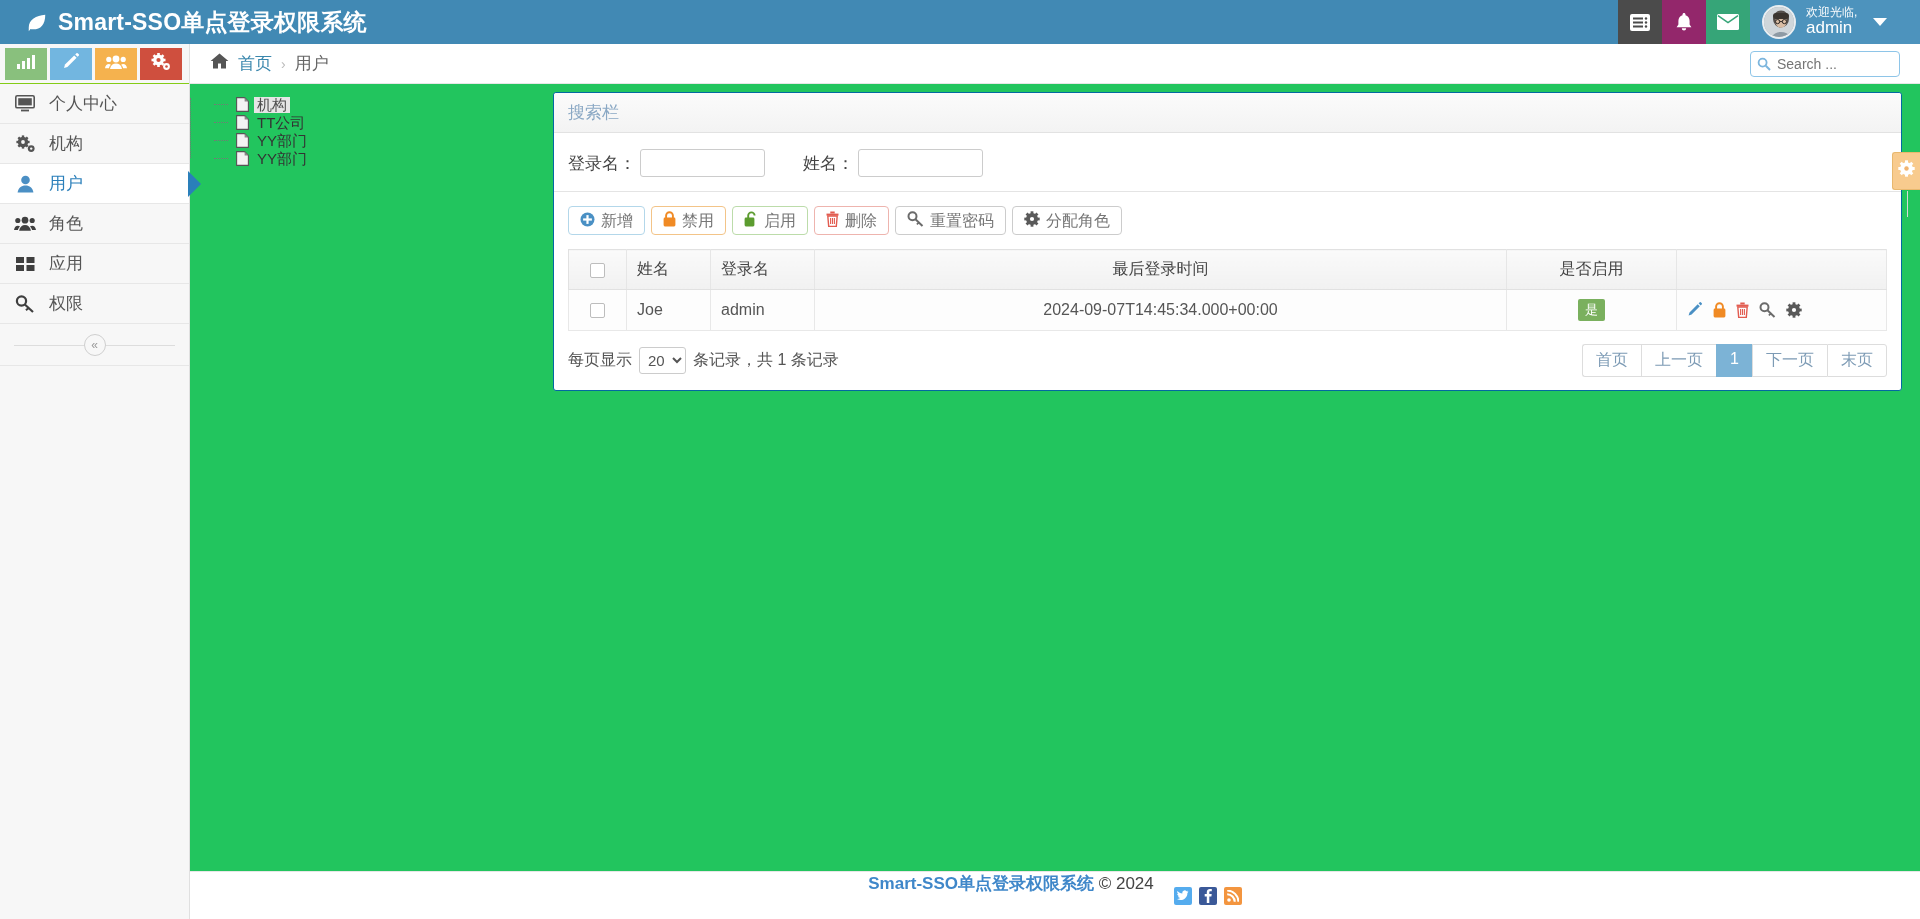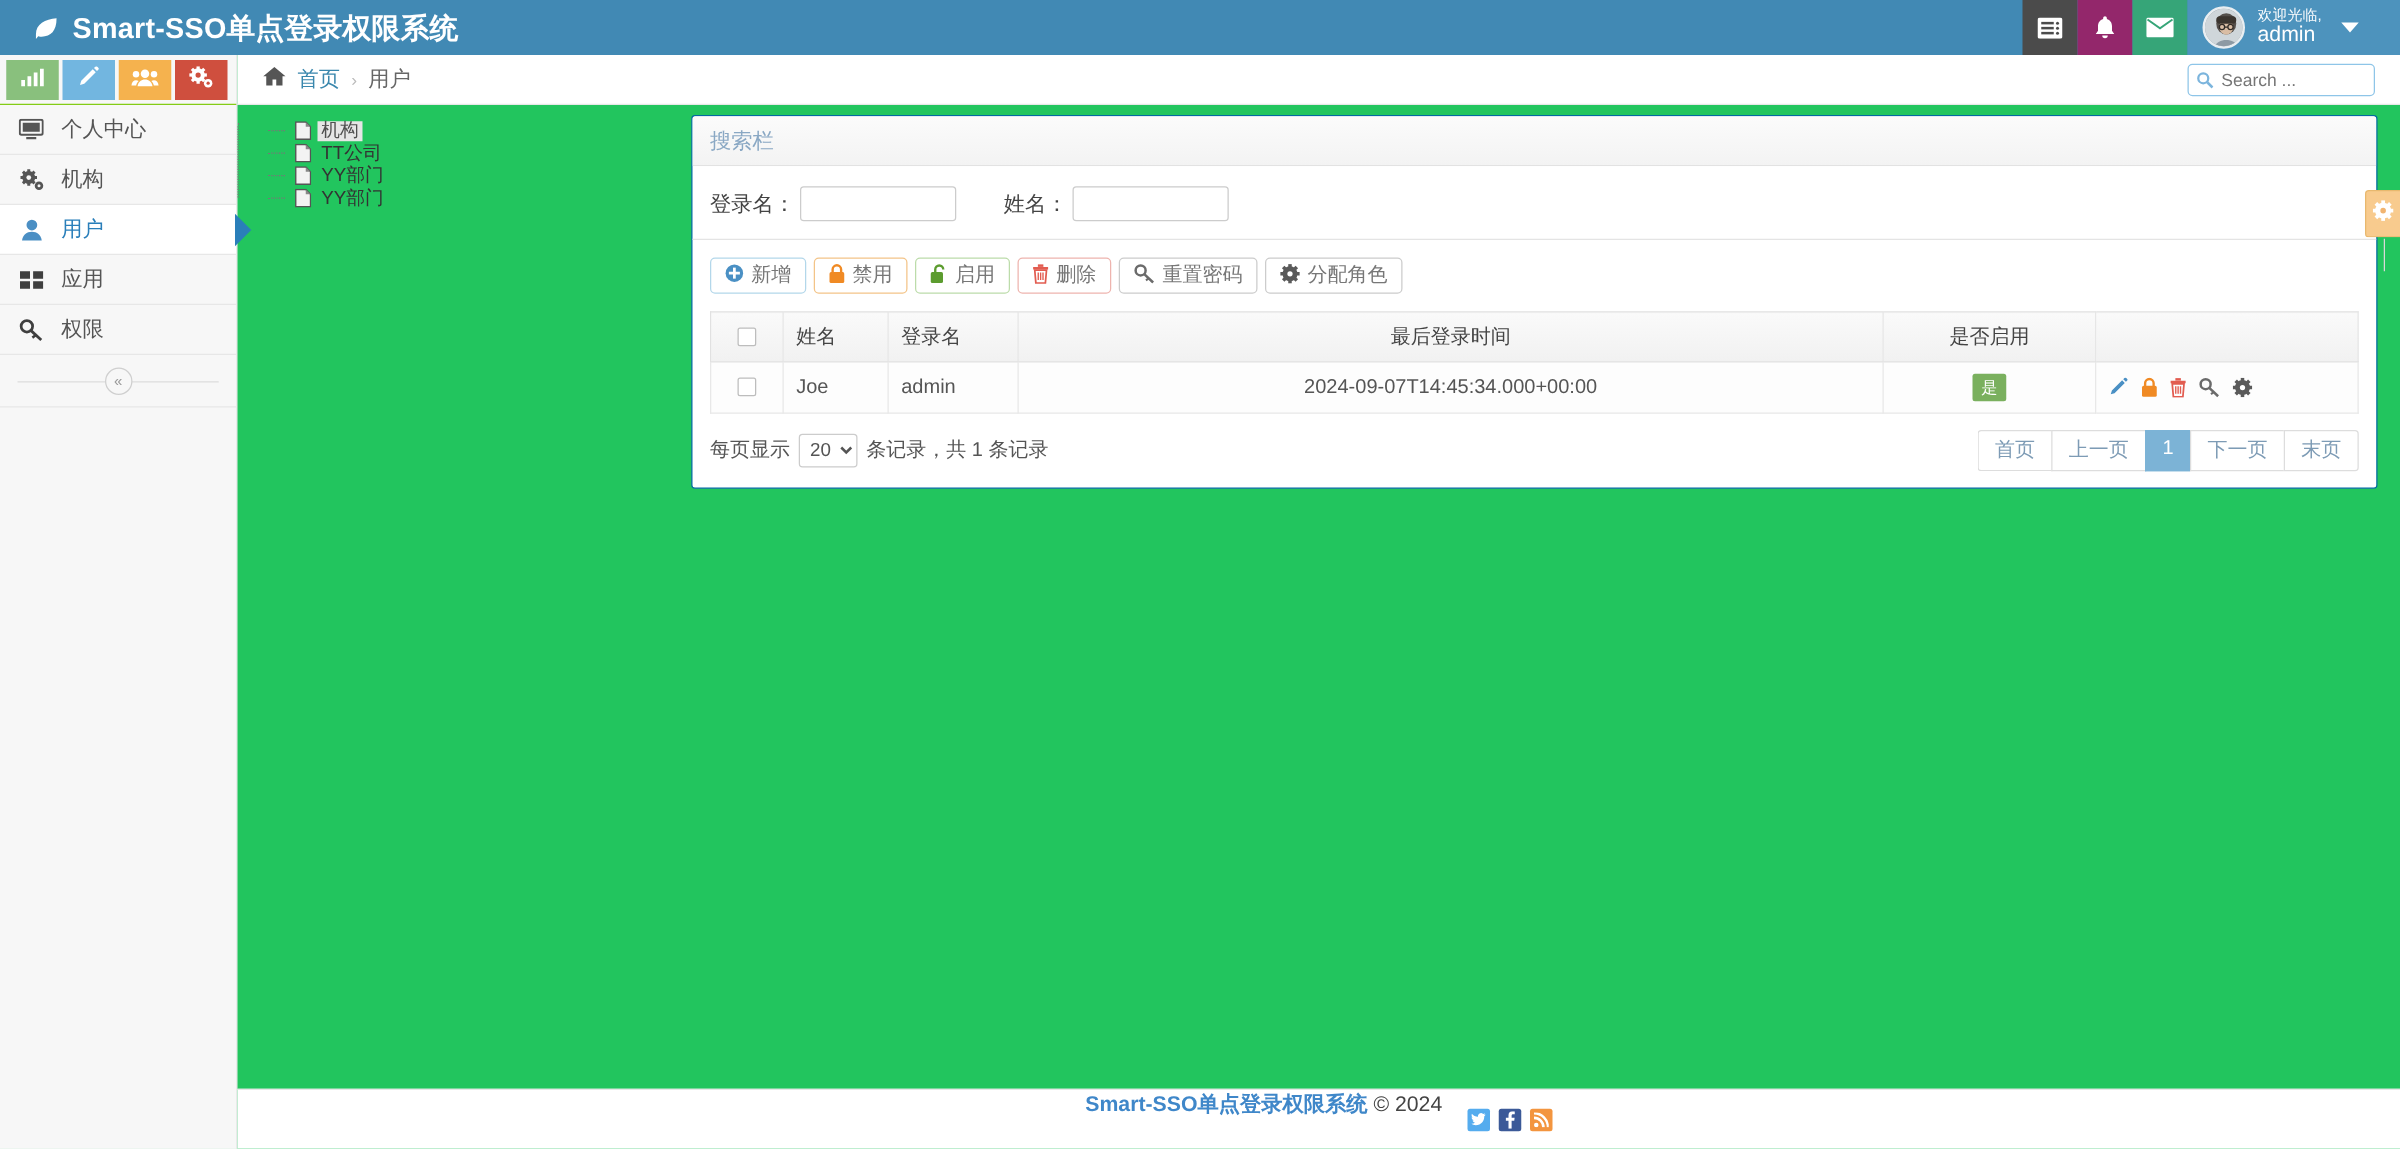--- a/index.html
+++ b/index.html
@@ -324,20 +324,33 @@
           <span class="ni">
             <svg width="17" height="18" viewBox="0 0 17 18">
               <circle cx="8.5" cy="5" r="4.3" fill="#4b8fc4"></circle>
               <path d="M0.6 17.4c.6-4.6 3.8-7 7.9-7s7.3 2.4 7.9 7z" fill="#4b8fc4"></path>
             </svg>
           </span>
           <span>用户</span>
           <span class="arrow"></span>
         </div>
 
+        <div class="nav-item">
+          <span class="ni">
+            <svg width="23" height="17" viewBox="0 0 23 17">
+              <circle cx="11.5" cy="5" r="3.5" fill="#3f3f3f"></circle>
+              <path d="M5.3 16c.6-4 3.2-6 6.2-6s5.6 2 6.2 6z" fill="#3f3f3f"></path>
+              <circle cx="4" cy="5.4" r="2.7" fill="#3f3f3f"></circle>
+              <path d="M0 15.4c.4-3 2-4.5 4-4.5.9 0 1.7.3 2.3.7-1.1 1-1.9 2.3-2.2 3.8z" fill="#3f3f3f"></path>
+              <circle cx="19" cy="5.4" r="2.7" fill="#3f3f3f"></circle>
+              <path d="M23 15.4c-.4-3-2-4.5-4-4.5-.9 0-1.7.3-2.3.7 1.1 1 1.9 2.3 2.2 3.8z" fill="#3f3f3f"></path>
+            </svg>
+          </span>
+          <span>角色</span>
+        </div>
 
         <div class="nav-item">
           <span class="ni">
             <svg width="19" height="16" viewBox="0 0 19 16">
               <rect x="0" y="1" width="8" height="6" fill="#3f3f3f"></rect>
               <rect x="10.5" y="1" width="8" height="6" fill="#3f3f3f"></rect>
               <rect x="0" y="9" width="8" height="6" fill="#3f3f3f"></rect>
               <rect x="10.5" y="9" width="8" height="6" fill="#3f3f3f"></rect>
             </svg>
           </span>

